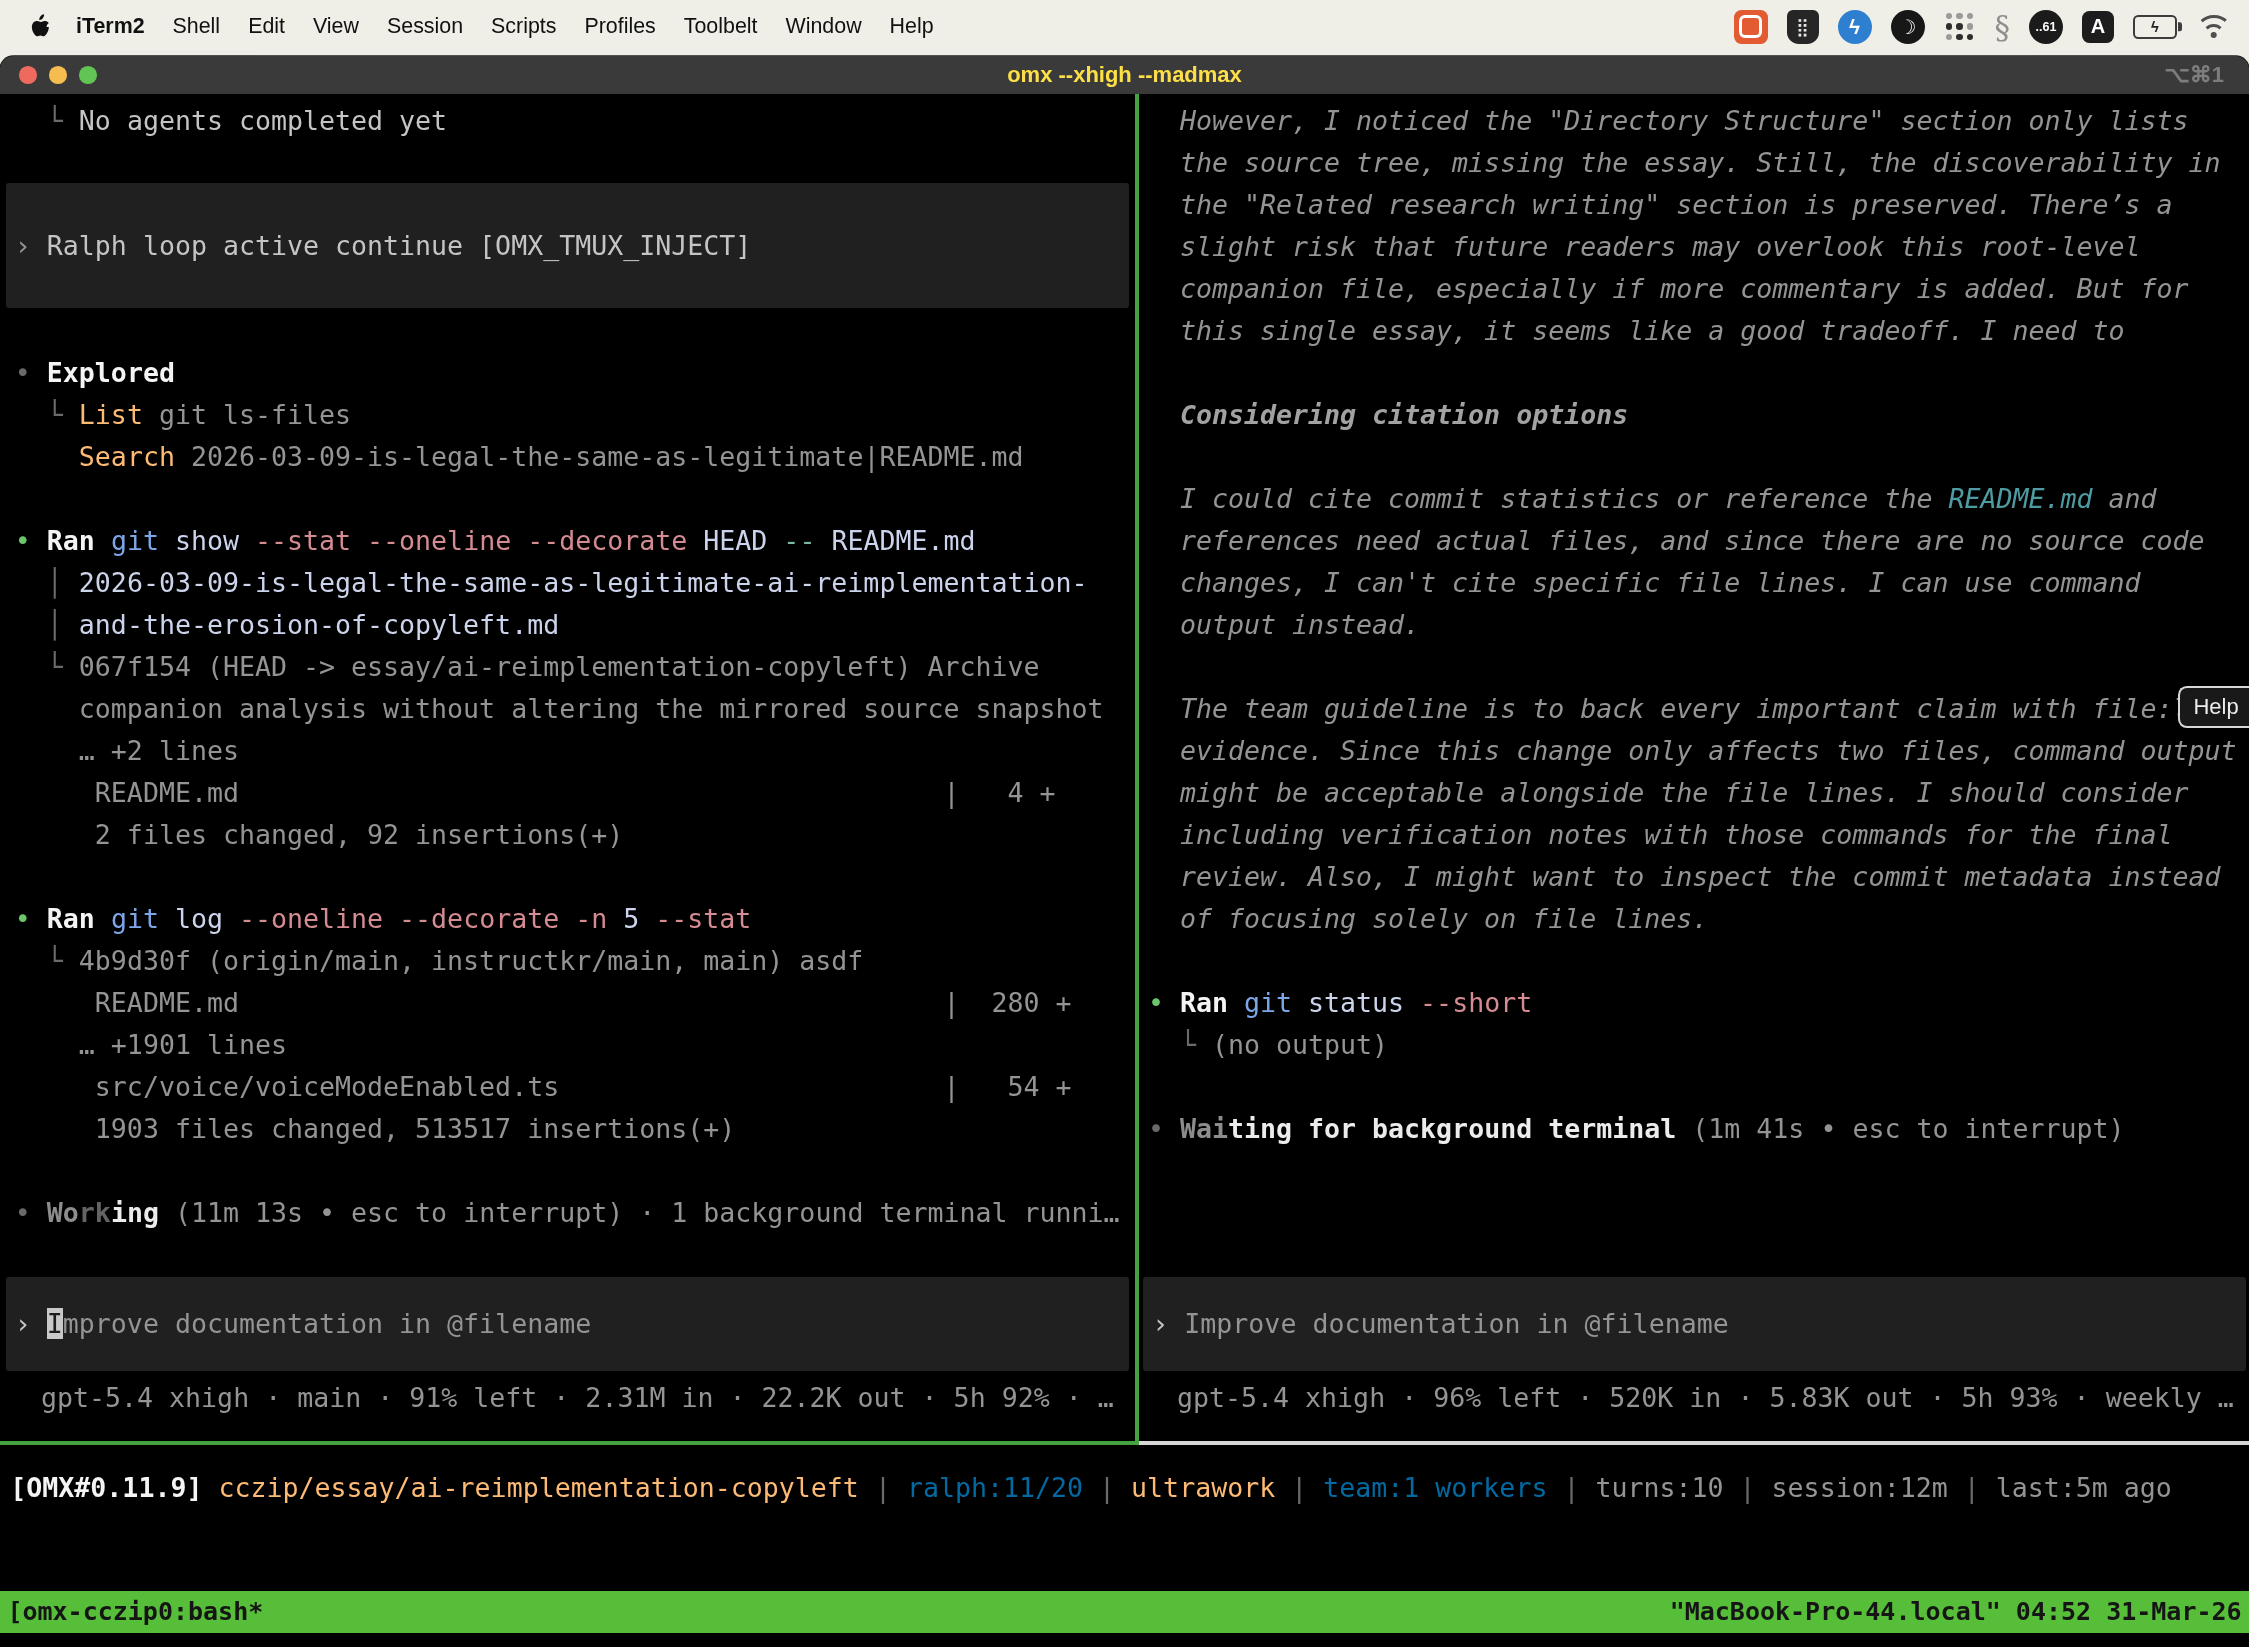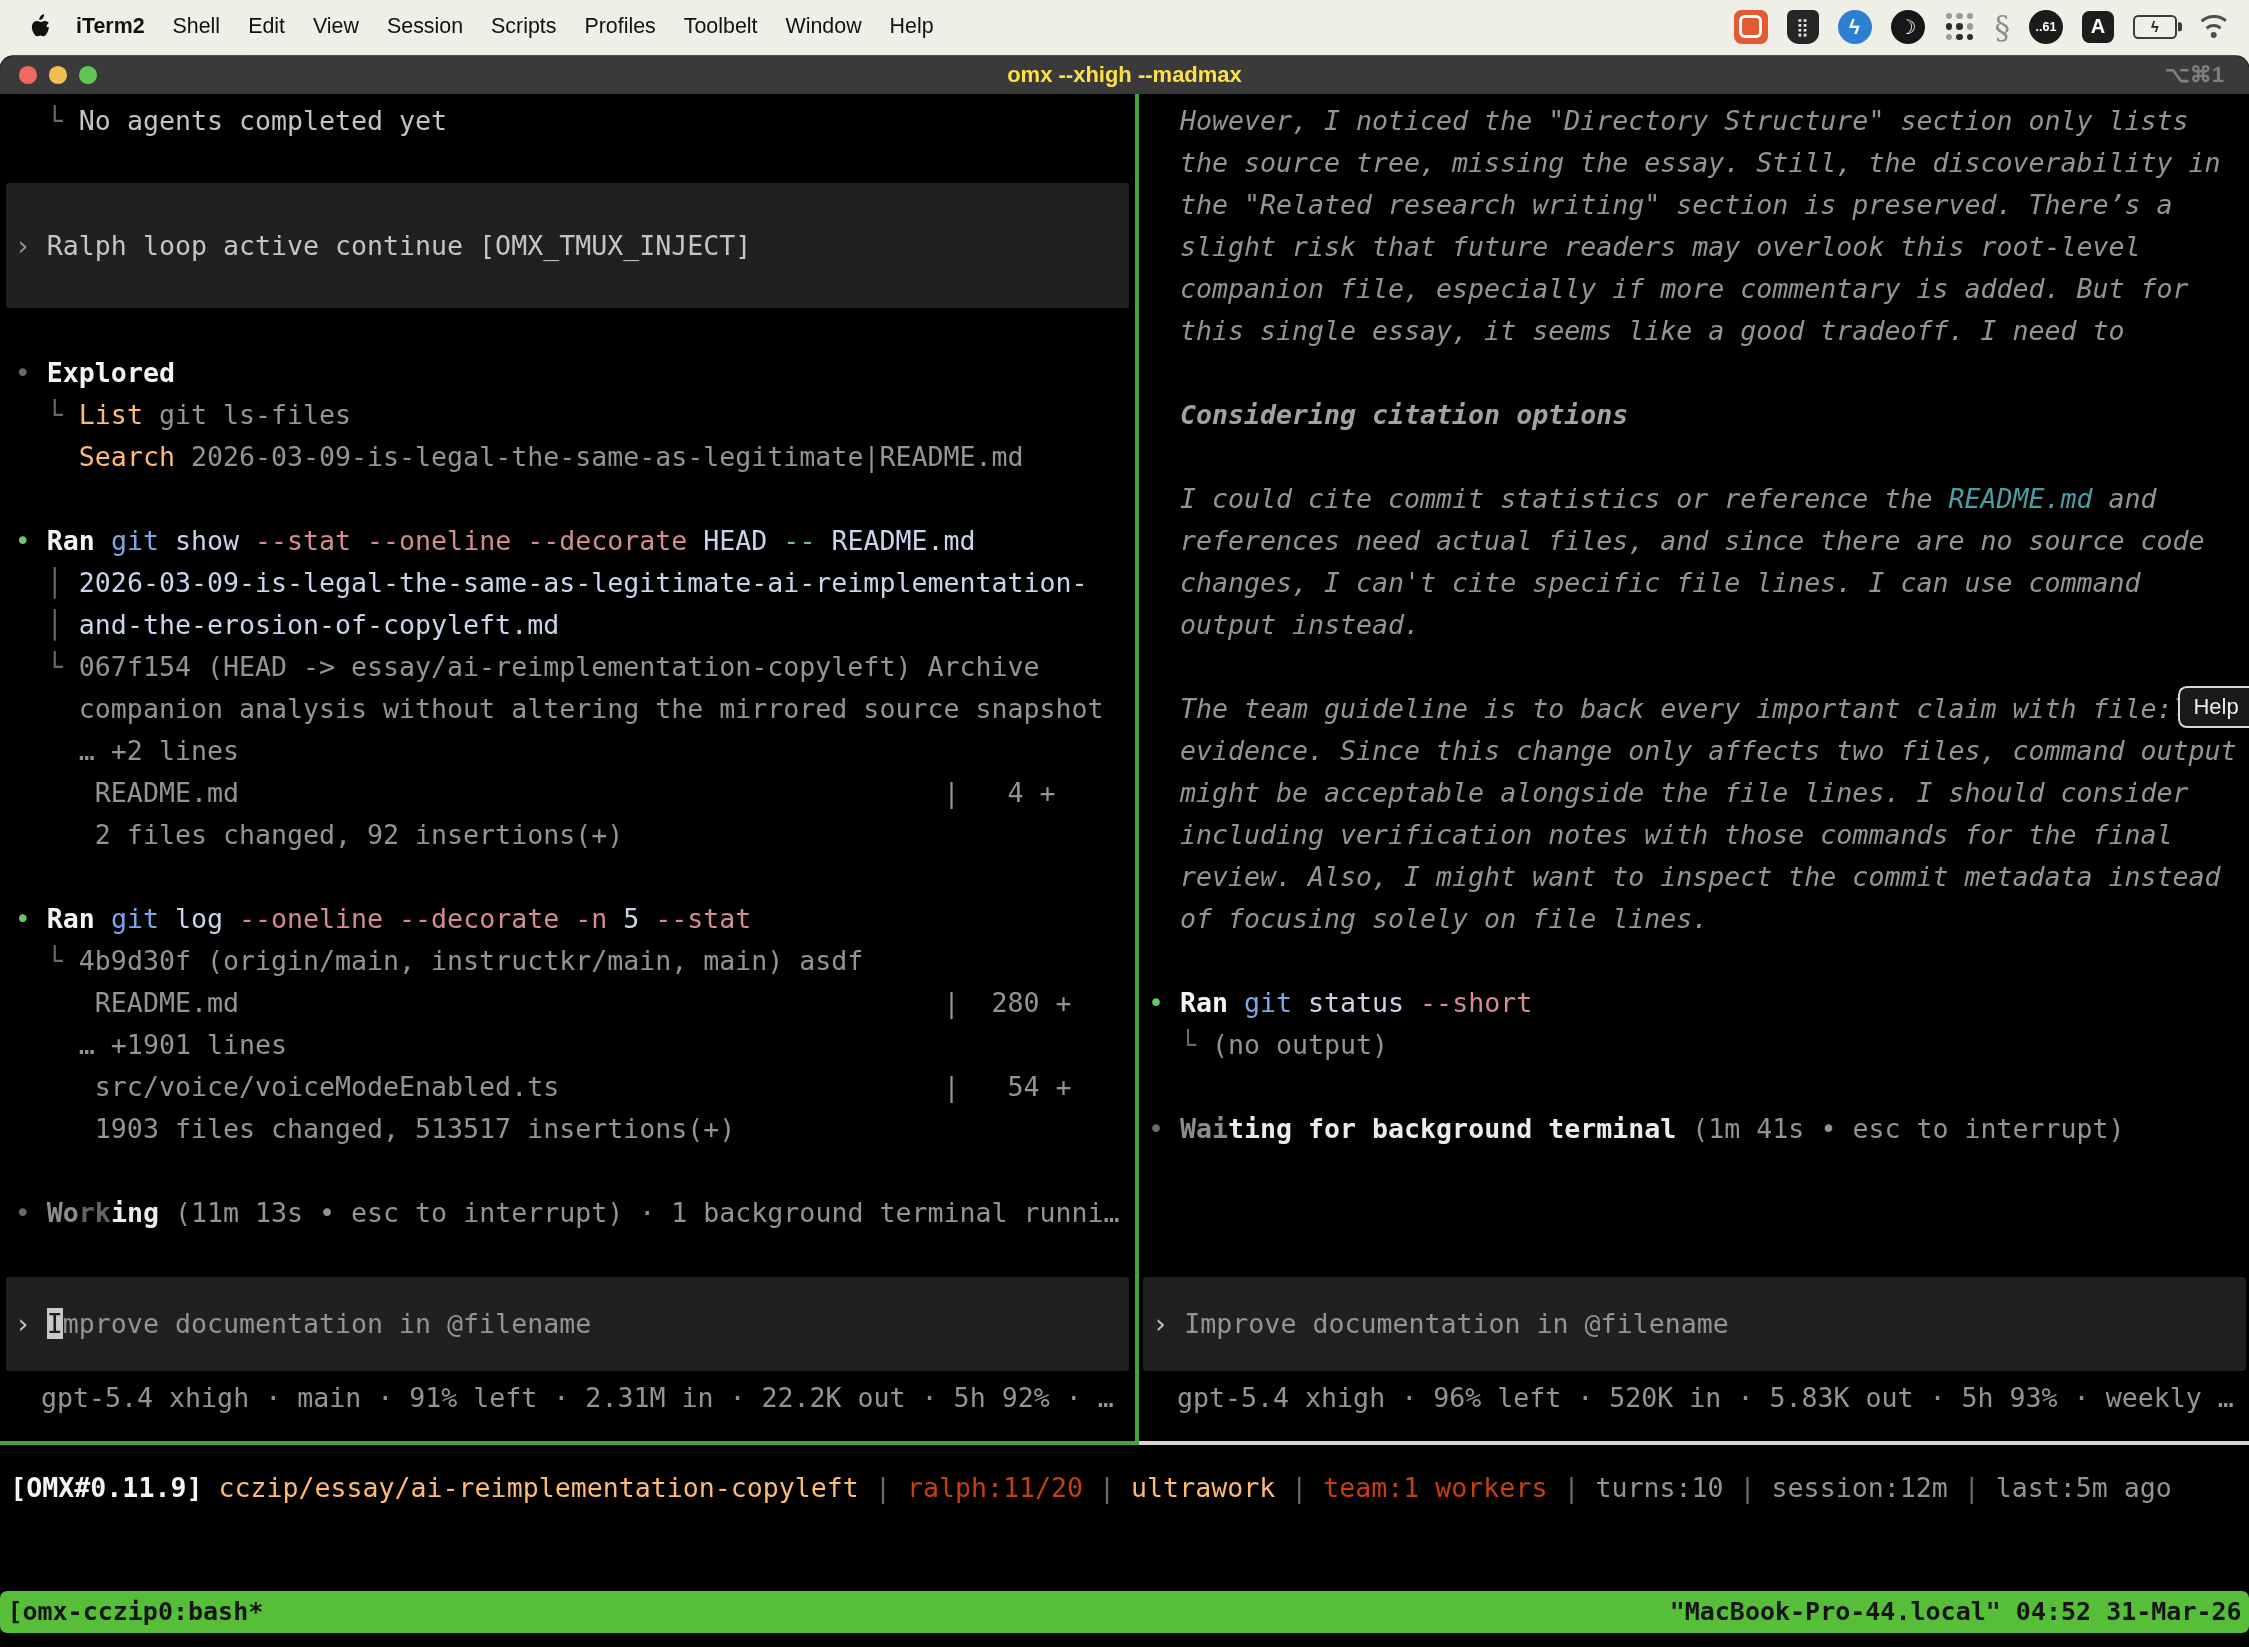--- a/index.html
+++ b/index.html
@@ -66,34 +66,34 @@
   .lines-left{padding:258px 0 0 14.8px;}
   .lines-right{padding:5.9px 0 0 8.9px;}
   .input-box{position:absolute;left:5.9px;right:5.9px;bottom:70px;height:94px;background:#202020;border-radius:3px;display:flex;align-items:center;padding-left:8.9px;}
   .pane.right .input-box{left:4.4px;right:4.4px;}
   .pane-status{position:absolute;bottom:22px;left:41px;}
   .pane.right .pane-status{left:38px;}
 
   .popup{position:absolute;right:0;top:592px;background:#191919;border:2.2px solid #d8d8d8;border-right:none;border-radius:8.9px 0 0 8.9px;padding:5.9px 10.3px 5.9px 13.3px;color:#ececec;font-size:22px;font-family:"Liberation Sans",sans-serif;}
 
   .omx-row{position:absolute;top:1410px;left:0;right:0;height:43px;line-height:43px;padding-left:10.3px;font-family:"DejaVu Sans Mono",monospace;font-size:26.6px;white-space:pre;overflow:hidden;}
-  .tmuxbar{position:absolute;top:1535px;left:0;right:0;height:42px;background:#57be3a;color:#151515;font-family:"DejaVu Sans Mono",monospace;font-size:25px;font-weight:bold;line-height:42px;display:flex;justify-content:space-between;padding:0 7.4px;white-space:pre;border-radius:7px;}
+  .tmuxbar{position:absolute;top:1535px;left:0;right:0;height:42px;background:#57be3a;color:#151515;font-family:"DejaVu Sans Mono",monospace;font-size:25px;font-weight:bold;line-height:42px;display:flex;justify-content:space-between;padding:0 7.4px;white-space:pre;}
 
   
   .c-g{color:#949494}
   .c-lg{color:#c4c4c4}
   .c-d{color:#6a6a6a}
   .c-w{color:#f4f4f4;font-weight:bold}
   .c-cy{color:#fdba74}
   .c-bl{color:#7da6e8}
   .c-lv{color:#ccd4ec}
   .c-pk{color:#d48b91}
   .c-tl{color:#79b8a1}
   .c-gn{color:#6cc56a}
-  .c-lime{color:#c2410c}
+  .c-lime{color:#0369a1}
   .c-gb{color:#a2a2a2;font-weight:bold}
   .c-cyd{color:#4f9ba2}
   .c-gbd{color:#8d8d8d;font-weight:bold}
   .c-sh1{color:#646464;font-weight:bold}
   .c-sh2{color:#ececec;font-weight:bold}
   .c-cur{background:#c9c9c9;color:#1c1c1c}
 </style>
 </head>
 <body>
 

